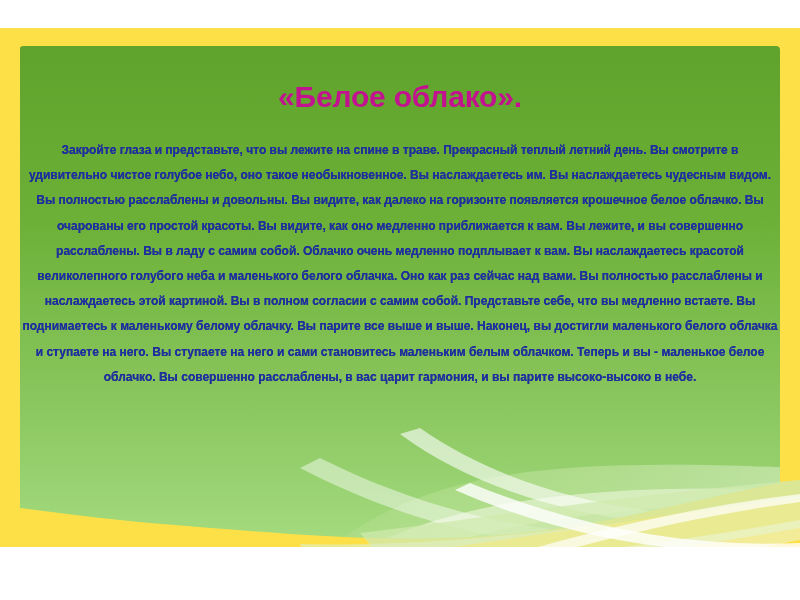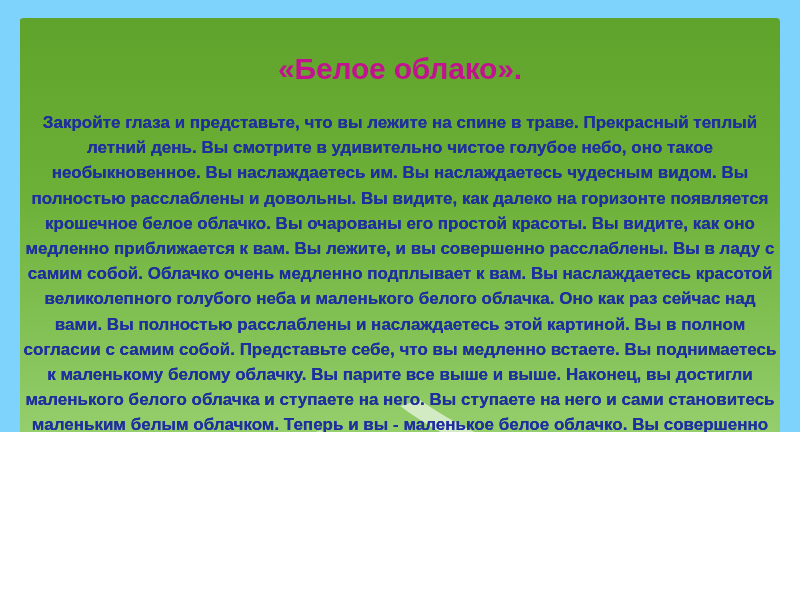--- a/index.html
+++ b/index.html
@@ -10,23 +10,24 @@
   body {
     width: 800px;
     height: 600px;
     overflow: hidden;
     font-family: "Liberation Sans", sans-serif;
   }
 
   #slide {
     position: relative;
     width: 800px;
-    height: 432px;
-    background: #7dd3fc;
+    height: 519px;
+    background: #fde047;
     overflow: hidden;
+    margin-top: 28px;
   }
 
   
   #bg-decor {
     position: absolute;
     left: 0; top: 0;
     width: 800px; height: 600px;
     pointer-events: none;
   }
 
@@ -52,21 +53,21 @@
     font-family: "Liberation Sans", sans-serif;
   }
 
   #body-text {
     position: absolute;
     left: 22px;
     top: 110px;
     width: 756px;
     text-align: center;
     color: #1f2f9e;
-    font-size: 17px;
+    font-size: 12px;
     font-weight: bold;
     line-height: 25.2px;
     font-family: "Liberation Sans", sans-serif;
     text-shadow: 0 0 0.4px #1f2f9e;
   }
 </style>
 </head>
 <body>
 
 <div id="slide">

